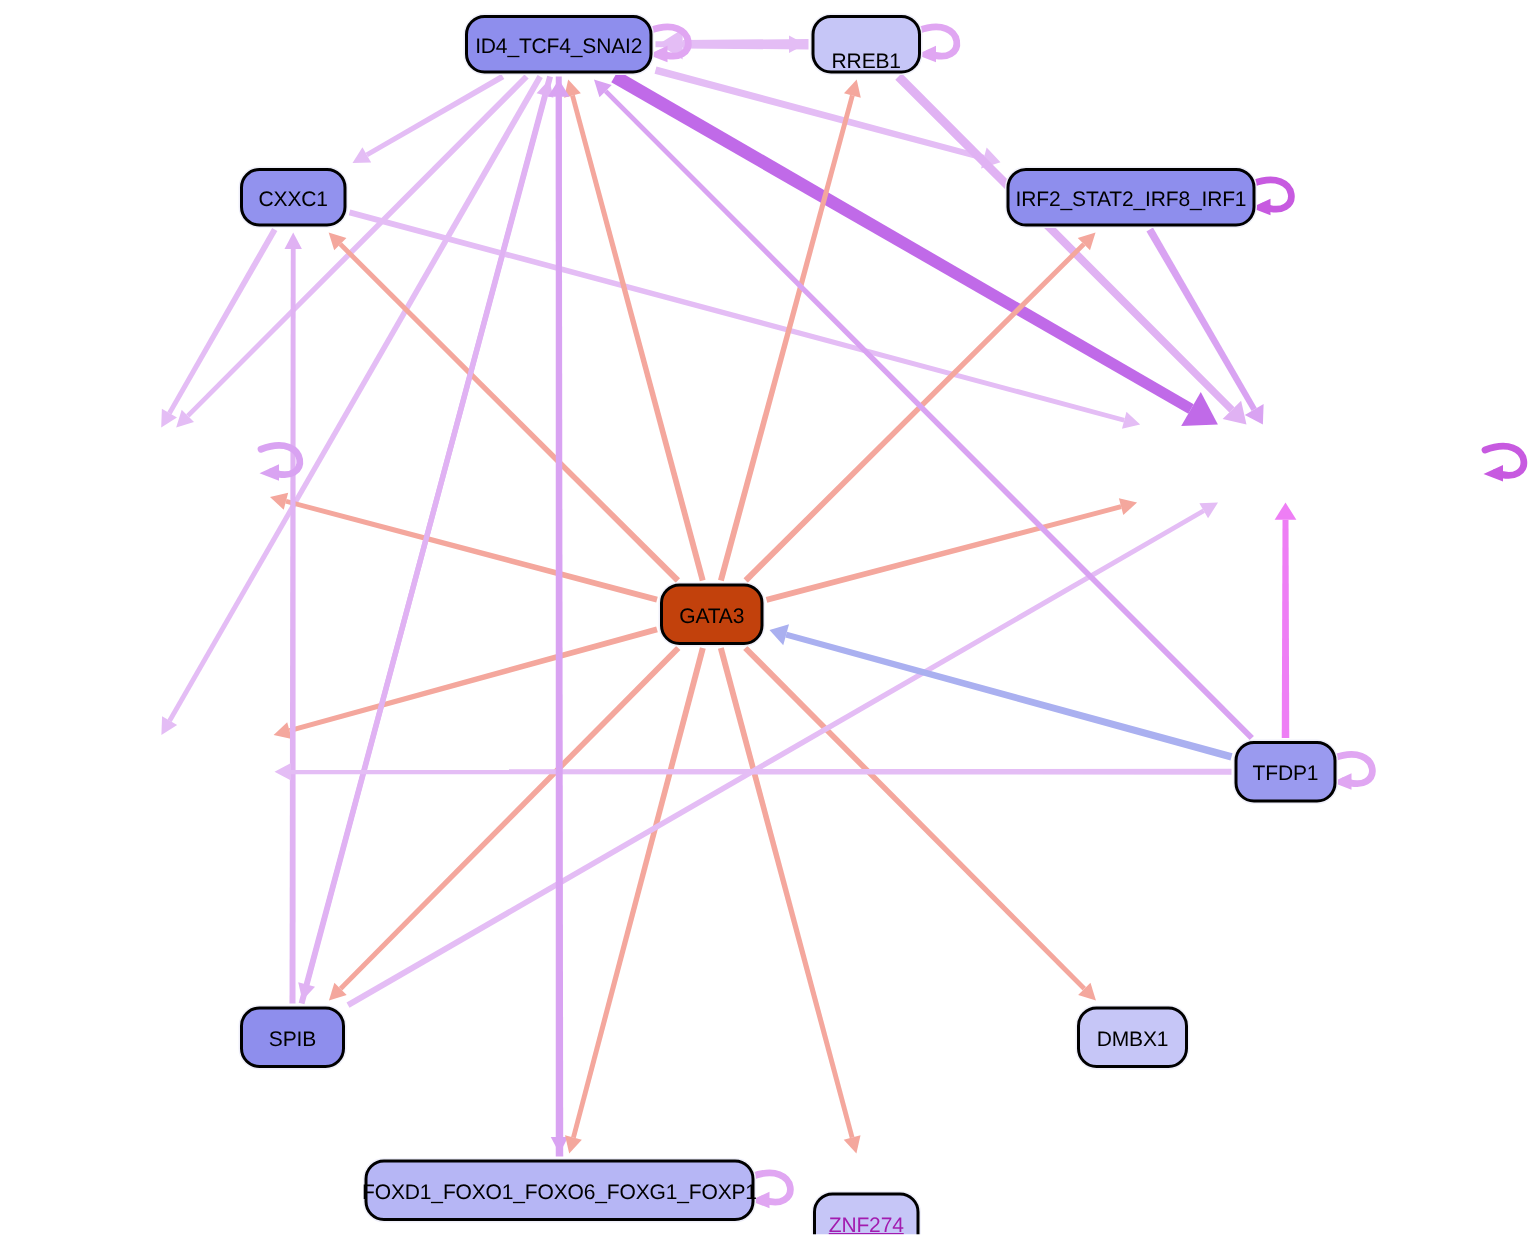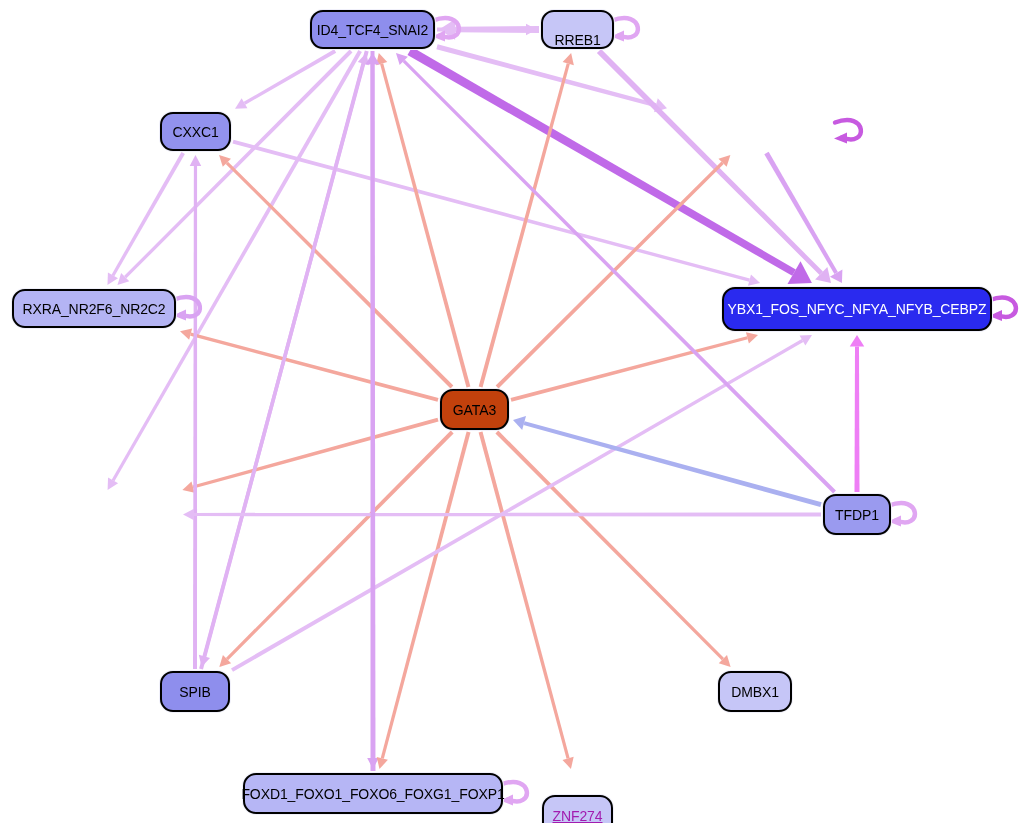--- a/index.html
+++ b/index.html
@@ -219,25 +219,22 @@
   <div id="node-layer">
       <div class="node" title="ID4_TCF4_SNAI2" style="left: 310px; top: 10px; width: 125px; height: 39px; background: rgb(142, 142, 237); color: rgb(0, 0, 0);">
         <span class="node-label">ID4_TCF4_SNAI2</span>
       </div>
       <div class="node" title="RREB1" style="left: 541px; top: 10px; width: 73px; height: 39px; background: rgb(198, 198, 247); color: rgb(0, 0, 0); align-items: flex-end;">
         <span class="node-label">RREB1</span>
       </div>
       <div class="node" title="CXXC1" style="left: 160px; top: 112px; width: 71px; height: 39px; background: rgb(146, 146, 238); color: rgb(0, 0, 0); justify-content: center;">
         <span class="node-label">CXXC1</span>
       </div>
-      <div class="node" title="RXRA_NR2F6_NR2C2" style="left: 12px; top: 289px; width: 164px; height: 39px; background: rgb(180, 180, 244); color: rgb(0, 0, 0);">
-        <span class="node-label">RXRA_NR2F6_NR2C2</span>
-      </div>
-      <div class="node" title="YBX1_FOS_NFYC_NFYA_NFYB_CEBPZ" style="left: 722px; top: 287px; width: 270px; height: 44px; background: rgb(42, 42, 239); color: rgb(255, 255, 255);">
-        <span class="node-label">YBX1_FOS_NFYC_NFYA_NFYB_CEBPZ</span>
+      <div class="node" title="IRF2_STAT2_IRF8_IRF1" style="left: 671px; top: 112px; width: 166px; height: 39px; background: rgb(142, 142, 237); color: rgb(0, 0, 0);">
+        <span class="node-label">IRF2_STAT2_IRF8_IRF1</span>
       </div>
       <div class="node" title="GATA3" style="left: 440px; top: 389px; width: 69px; height: 41px; background: #c2410c; color: rgb(0, 0, 0);">
         <span class="node-label">GATA3</span>
       </div>
       <div class="node" title="TFDP1" style="left: 823px; top: 494px; width: 68px; height: 41px; background: rgb(154, 154, 239); color: rgb(0, 0, 0);">
         <span class="node-label">TFDP1</span>
       </div>
       <div class="node" title="SPIB" style="left: 160px; top: 671px; width: 70px; height: 41px; background: rgb(142, 142, 237); color: rgb(0, 0, 0);">
         <span class="node-label">SPIB</span>
       </div>

